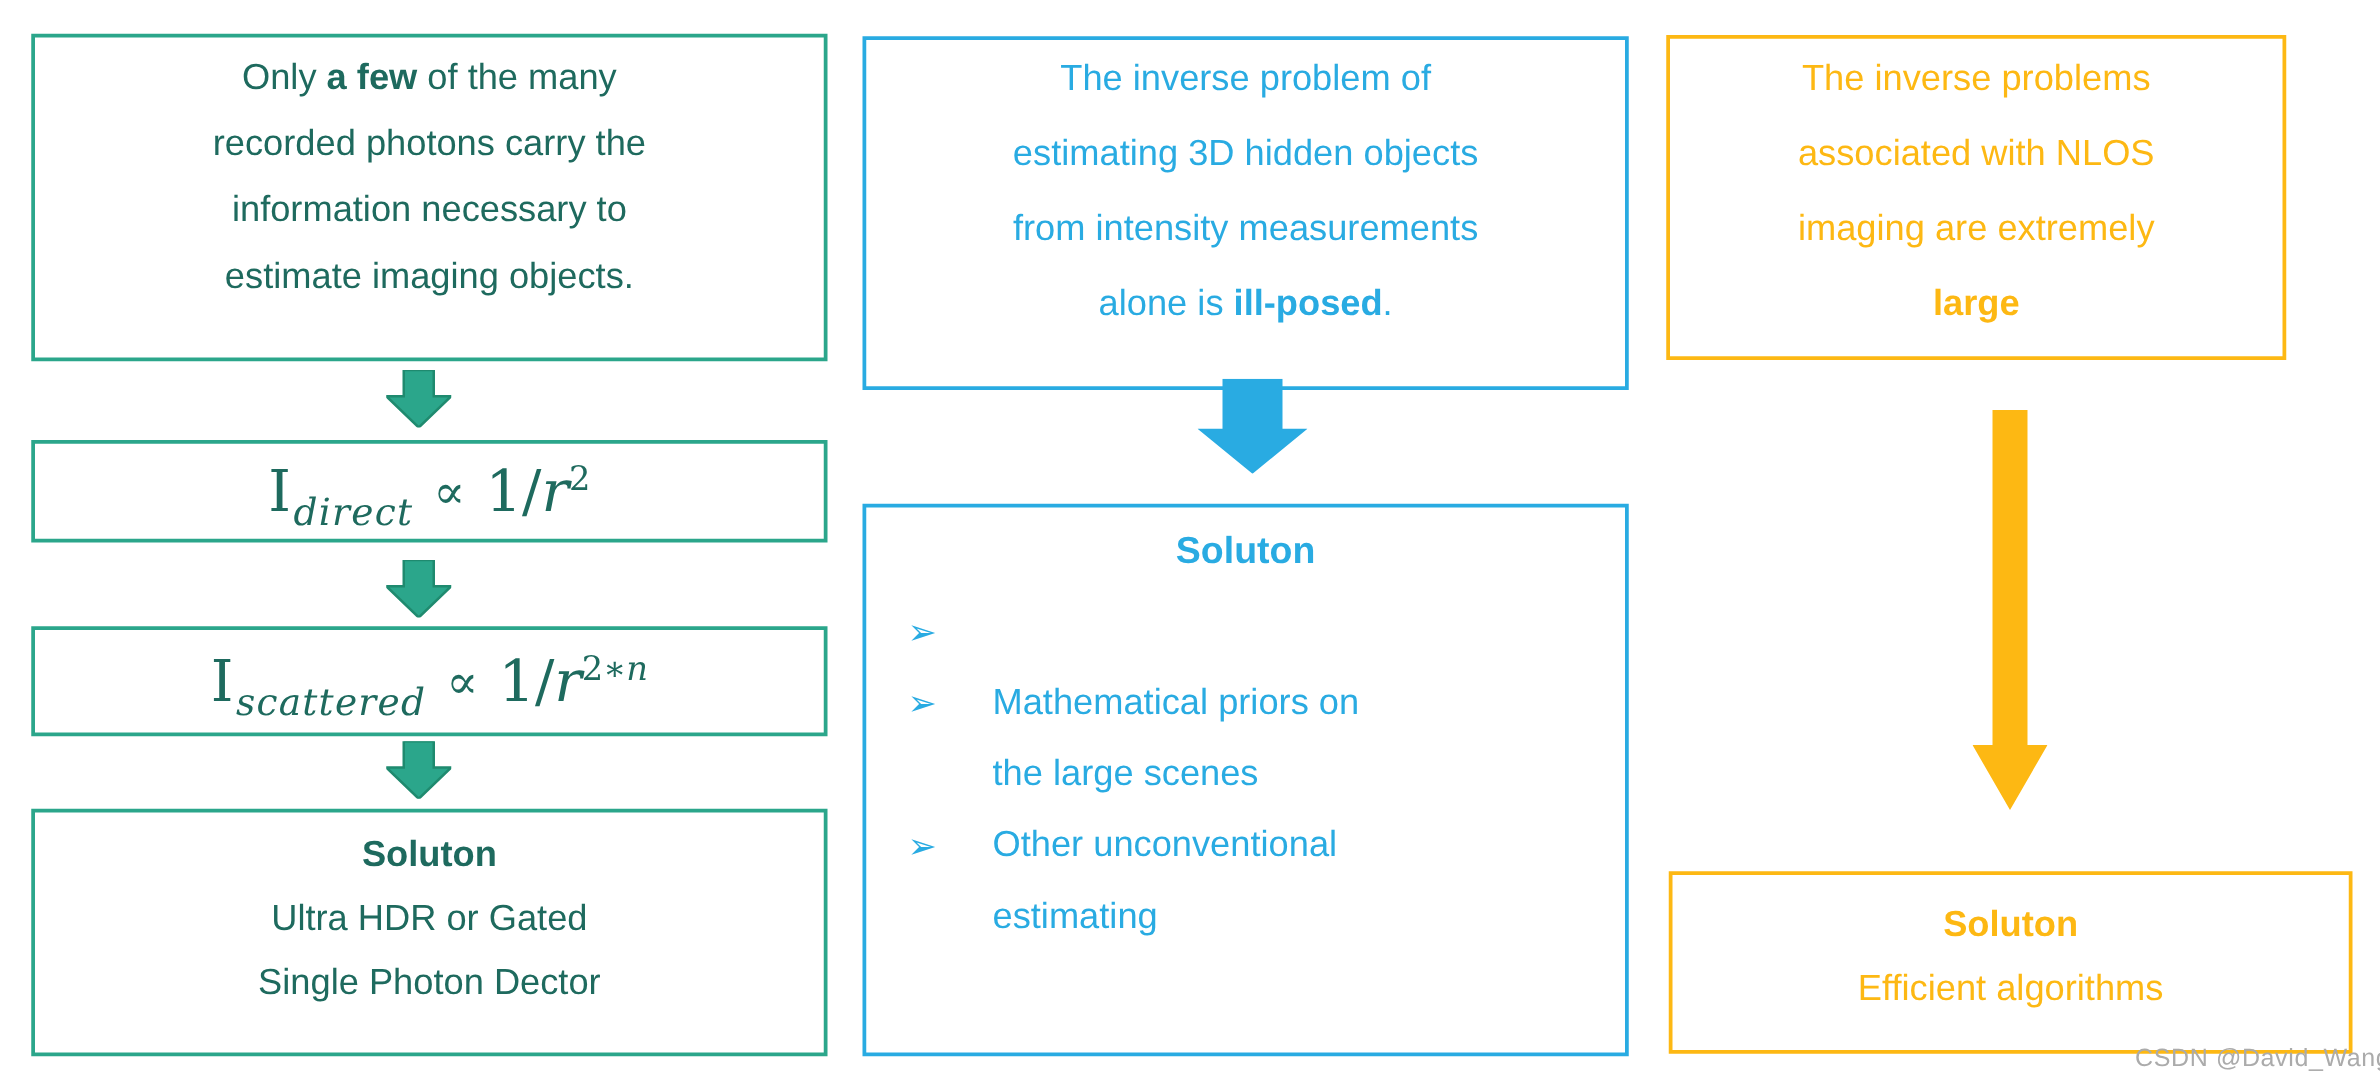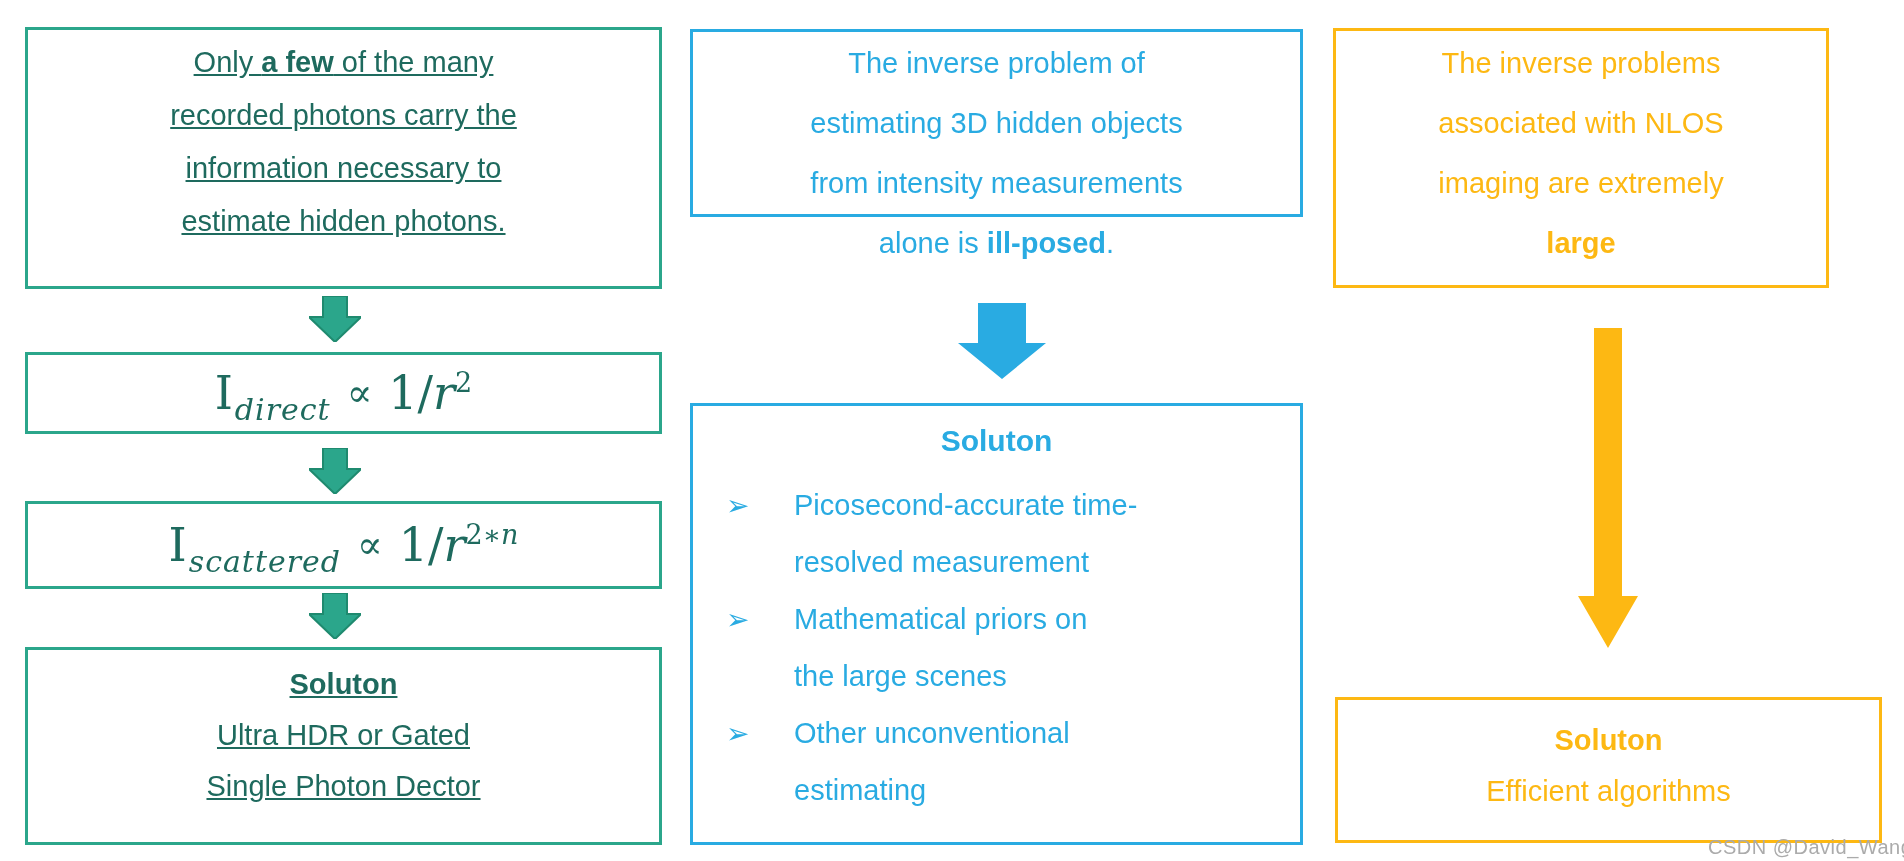--- a/index.html
+++ b/index.html
@@ -10,21 +10,21 @@
     --yellow:#fdb813;
     --gray:#ababab;
     --bg:#ffffff;
   }
   html,body{margin:0;padding:0;background:var(--bg);}
   #canvas{
     position:relative;width:1904px;height:861px;background:var(--bg);
     overflow:hidden;font-family:"Liberation Sans",sans-serif;
   }
   .box{position:absolute;background:#fff;border:3px solid;box-sizing:border-box;text-align:center;}
-  .green-b{border-color:var(--green);color:var(--green-dark);text-decoration:underline;}
+  .green-b{border-color:var(--green);color:var(--green-dark);}
   .blue-b{border-color:var(--blue);color:var(--blue);}
   .yellow-b{border-color:var(--yellow);color:var(--yellow);}
   .bold{font-weight:bold;}
   .ln{font-size:29px;}
   .lh53{line-height:53px;}
   .lh60{line-height:60px;}
   .lh51{line-height:51px;}
   .arrow{position:absolute;}
   
   .formula-wrap{position:absolute;inset:0;display:flex;align-items:center;justify-content:center;}
@@ -47,21 +47,21 @@
 </style>
 </head>
 <body>
 
 <div id="canvas">
 
   <div class="box green-b" style="left:25px;top:27px;width:637px;height:262px;padding-top:6px;">
     <div class="ln lh53"><span>Only </span><span class="bold">a few</span><span> of the many</span></div>
     <div class="ln lh53">recorded photons carry the</div>
     <div class="ln lh53">information necessary to</div>
-    <div class="ln lh53">estimate hidden photons.</div>
+    <div class="ln lh53">estimate imaging objects.</div>
   </div>
 
   <svg class="arrow" style="left:309px;top:296px;" width="52" height="46" viewBox="0 0 52 46">
     <polygon points="14,0 38,0 38,21 52,21 26,46 0,21 14,21" stroke="#1f8a6f" stroke-width="2" fill="#2ba68b"></polygon>
   </svg>
 
   <div class="box green-b" style="left:25px;top:352px;width:637px;height:82px;padding-left:22px;">
     <div class="formula-wrap">
       <span class="formula"><span>I</span><span class="f-sub">direct</span><span class="f-prop">∝</span><span>1/</span><span class="f-var">r</span><span class="f-sup">2</span><span class="f-supvar"></span></span>
     </div>
@@ -80,40 +80,36 @@
   <svg class="arrow" style="left:309px;top:593px;" width="52" height="46" viewBox="0 0 52 46">
     <polygon points="14,0 38,0 38,21 52,21 26,46 0,21 14,21" stroke="#1f8a6f" stroke-width="2" fill="#2ba68b"></polygon>
   </svg>
 
   <div class="box green-b" style="left:25px;top:647px;width:637px;height:198px;padding-top:9px;">
     <div class="ln lh51 heading">Soluton</div>
     <div class="ln lh51">Ultra HDR or Gated</div>
     <div class="ln lh51">Single Photon Dector</div>
   </div>
 
-  <div class="box blue-b" style="left:690px;top:29px;width:613px;height:188px;padding-top:1px;">
+  <div class="box blue-b" style="left:690px;top:29px;width:613px;height:283px;padding-top:1px;">
     <div class="ln lh60">The inverse problem of</div>
     <div class="ln lh60">estimating 3D hidden objects</div>
     <div class="ln lh60">from intensity measurements</div>
     <div class="ln lh60"><span>alone is </span><span class="bold">ill-posed</span><span>.</span></div>
   </div>
 
   <svg class="arrow" style="left:958px;top:303px;" width="88" height="76" viewBox="0 0 88 76">
     <polygon points="20,0 68,0 68,40 88,40 44,76 0,40 20,40" fill="#29abe2"></polygon>
   </svg>
 
   <div class="box blue-b" style="left:690px;top:403px;width:613px;height:442px;">
     <div class="ln heading" style="margin-top:12px;line-height:45px;font-size:30px;">Soluton</div>
     <div class="bullets">
       <div class="bullet">
         <div class="bullet-glyph">➢</div>
-        <div class="bullet-lines">
-          <div class="bl">Picosecond-accurate time-</div>
-          <div class="bl">resolved measurement</div>
-        </div>
       </div>
       <div class="bullet">
         <div class="bullet-glyph">➢</div>
         <div class="bullet-lines">
           <div class="bl">Mathematical priors on</div>
           <div class="bl">the large scenes</div>
         </div>
       </div>
       <div class="bullet">
         <div class="bullet-glyph">➢</div>

